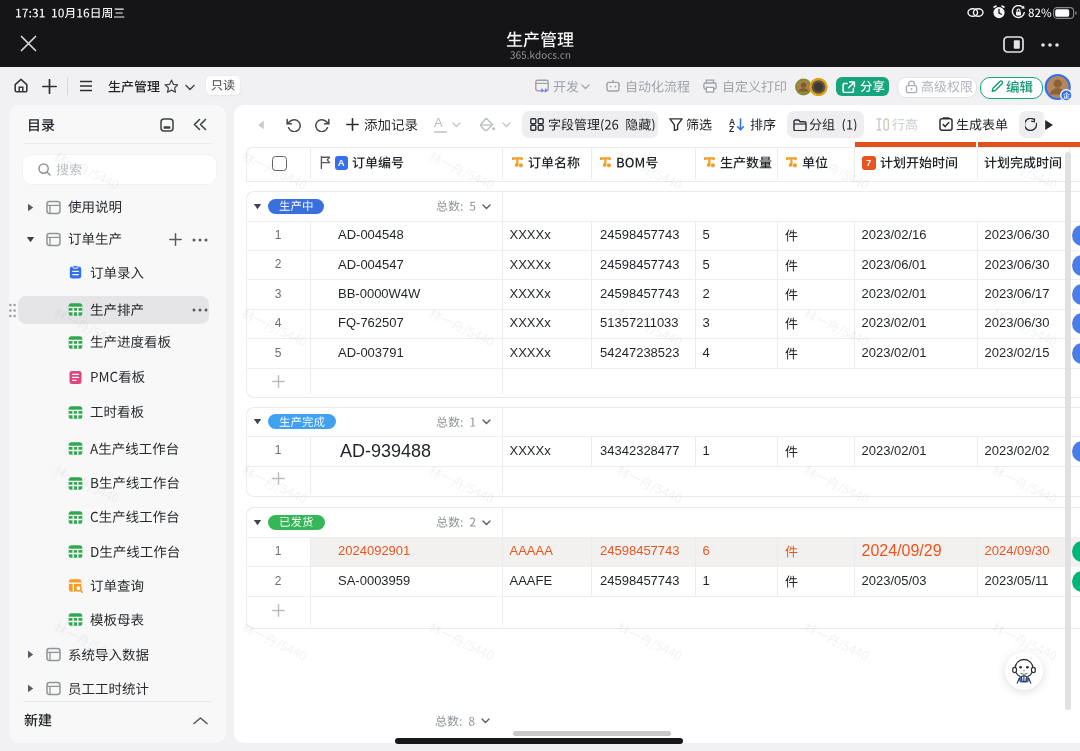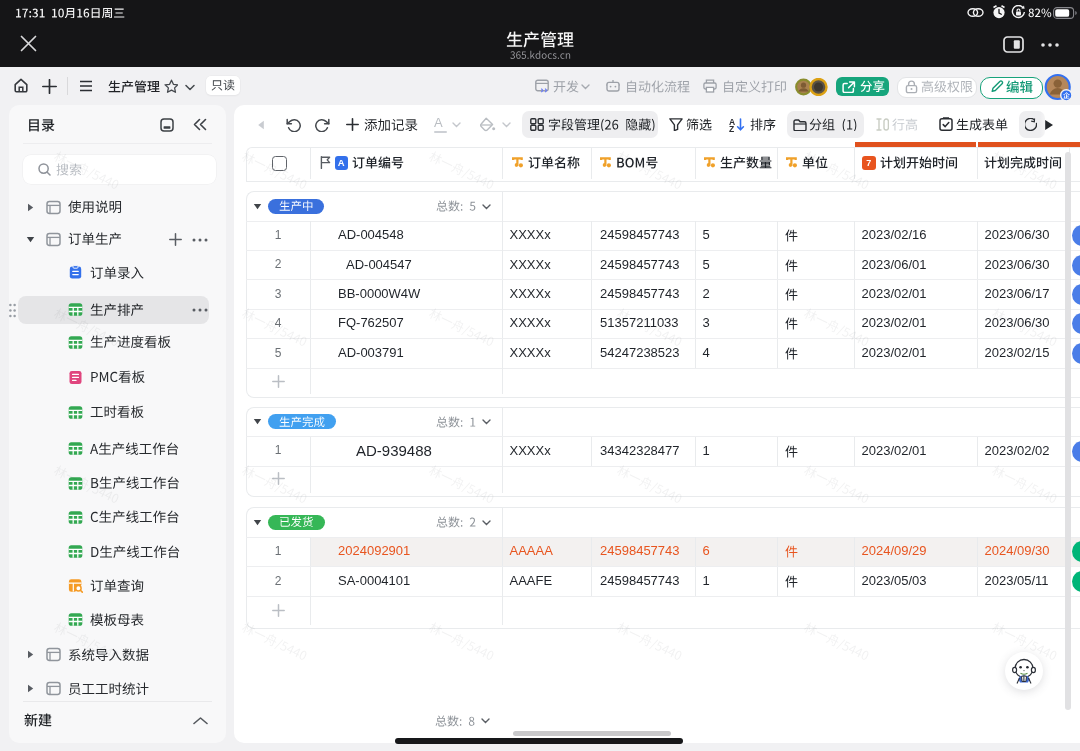--- a/index.html
+++ b/index.html
@@ -910,21 +910,21 @@
 <div class="ab" style="left:310.0px;top:221.0px;width:1.0px;height:29.4px;background:#e9ebed"></div>
 <div class="ab" style="left:502.0px;top:221.0px;width:1.0px;height:29.4px;background:#e9ebed"></div>
 <div class="ab" style="left:591.0px;top:221.0px;width:1.0px;height:29.4px;background:#e9ebed"></div>
 <div class="ab" style="left:695.0px;top:221.0px;width:1.0px;height:29.4px;background:#e9ebed"></div>
 <div class="ab" style="left:777.0px;top:221.0px;width:1.0px;height:29.4px;background:#e9ebed"></div>
 <div class="ab" style="left:854.0px;top:221.0px;width:1.0px;height:29.4px;background:#e9ebed"></div>
 <div class="ab" style="left:977.0px;top:221.0px;width:1.0px;height:29.4px;background:#e9ebed"></div>
 <div class="ab" style="left:1069.0px;top:221.0px;width:1.0px;height:29.4px;background:#e9ebed"></div>
 <div class="ab" style="left:246.0px;top:249.9px;width:844.0px;height:1.0px;background:#edeef0"></div>
 <div class="ab" style="left:278.0px;transform:translateX(-50%);top:257.3px;height:15.6px;line-height:15.6px;font-size:12.0px;color:#6b7075;font-weight:400;letter-spacing:0.00px;white-space:nowrap;">2</div>
-<div class="ab" style="left:338.0px;top:256.7px;height:16.9px;line-height:16.9px;font-size:13.0px;color:#1f2329;font-weight:400;letter-spacing:0.00px;white-space:nowrap;margin-left:8px;">AD-004547</div>
+<div class="ab" style="left:338.0px;top:256.7px;height:16.9px;line-height:16.9px;font-size:13.0px;color:#1f2329;font-weight:400;letter-spacing:0.00px;white-space:nowrap;">AD-004547</div>
 <div class="ab" style="left:509.5px;top:256.7px;height:16.9px;line-height:16.9px;font-size:13.0px;color:#1f2329;font-weight:400;letter-spacing:0.00px;white-space:nowrap;">XXXXx</div>
 <div class="ab" style="left:600.0px;top:256.7px;height:16.9px;line-height:16.9px;font-size:13.0px;color:#1f2329;font-weight:400;letter-spacing:0.00px;white-space:nowrap;">24598457743</div>
 <div class="ab" style="left:702.5px;top:256.7px;height:16.9px;line-height:16.9px;font-size:13.0px;color:#1f2329;font-weight:400;letter-spacing:0.00px;white-space:nowrap;">5</div>
 <svg class="ab" style="left:784.5px;top:258.6px" width="13.0" height="13.0" viewBox="0 0 1000 1000">
       <g fill="#1f2329" transform="translate(0,880) scale(1,-1)">
         <use href="#q136" x="0"></use>
       </g>
     </svg>
 <div class="ab" style="left:861.5px;top:256.7px;height:16.9px;line-height:16.9px;font-size:13.0px;color:#1f2329;font-weight:400;letter-spacing:0.00px;white-space:nowrap;">2023/06/01</div>
 <div class="ab" style="left:984.5px;top:256.7px;height:16.9px;line-height:16.9px;font-size:13.0px;color:#1f2329;font-weight:400;letter-spacing:0.00px;white-space:nowrap;">2023/06/30</div>
@@ -1029,21 +1029,21 @@
         <use href="#q135" x="2000"></use>
         <use href="#q111" x="2778"></use>
       </g>
     </svg>
 <svg class="ab" style="left:481.5px;top:419.0px" width="9.0" height="6.0" viewBox="0 0 9.0 6.0" fill="none">
       <path d="M1 1 L4.5 4.5 L8 1" stroke="#5a5e64" stroke-width="1.4" stroke-linecap="round"></path>
     </svg>
 <div class="ab" style="left:502.0px;top:407.5px;width:1.0px;height:29.0px;background:#e9ebed"></div>
 <div class="ab" style="left:246.0px;top:436.0px;width:844.0px;height:1.0px;background:#edeef0"></div>
 <div class="ab" style="left:278.0px;transform:translateX(-50%);top:443.4px;height:15.6px;line-height:15.6px;font-size:12.0px;color:#6b7075;font-weight:400;letter-spacing:0.00px;white-space:nowrap;">1</div>
-<div class="ab" style="left:356px;top:442.8px;height:16.9px;line-height:16.9px;font-size:15px;color:#1f2329;font-weight:400;letter-spacing:0.00px;white-space:nowrap;">AD-939488</div>
+<div class="ab" style="left:340px;top:442.8px;height:16.9px;line-height:16.9px;font-size:18px;color:#1f2329;font-weight:400;letter-spacing:0.00px;white-space:nowrap;">AD-939488</div>
 <div class="ab" style="left:509.5px;top:442.8px;height:16.9px;line-height:16.9px;font-size:13.0px;color:#1f2329;font-weight:400;letter-spacing:0.00px;white-space:nowrap;">XXXXx</div>
 <div class="ab" style="left:600.0px;top:442.8px;height:16.9px;line-height:16.9px;font-size:13.0px;color:#1f2329;font-weight:400;letter-spacing:0.00px;white-space:nowrap;">34342328477</div>
 <div class="ab" style="left:702.5px;top:442.8px;height:16.9px;line-height:16.9px;font-size:13.0px;color:#1f2329;font-weight:400;letter-spacing:0.00px;white-space:nowrap;">1</div>
 <svg class="ab" style="left:784.5px;top:444.8px" width="13.0" height="13.0" viewBox="0 0 1000 1000">
       <g fill="#1f2329" transform="translate(0,880) scale(1,-1)">
         <use href="#q136" x="0"></use>
       </g>
     </svg>
 <div class="ab" style="left:861.5px;top:442.8px;height:16.9px;line-height:16.9px;font-size:13.0px;color:#1f2329;font-weight:400;letter-spacing:0.00px;white-space:nowrap;">2023/02/01</div>
 <div class="ab" style="left:984.5px;top:442.8px;height:16.9px;line-height:16.9px;font-size:13.0px;color:#1f2329;font-weight:400;letter-spacing:0.00px;white-space:nowrap;">2023/02/02</div>
@@ -1091,34 +1091,34 @@
 <div class="ab" style="left:278.0px;transform:translateX(-50%);top:544.0px;height:15.6px;line-height:15.6px;font-size:12.0px;color:#6b7075;font-weight:400;letter-spacing:0.00px;white-space:nowrap;">1</div>
 <div class="ab" style="left:338.0px;top:543.3px;height:16.9px;line-height:16.9px;font-size:13.0px;color:#e8551f;font-weight:400;letter-spacing:0.00px;white-space:nowrap;">2024092901</div>
 <div class="ab" style="left:509.5px;top:543.3px;height:16.9px;line-height:16.9px;font-size:13.0px;color:#e8551f;font-weight:400;letter-spacing:0.00px;white-space:nowrap;">AAAAA</div>
 <div class="ab" style="left:600.0px;top:543.3px;height:16.9px;line-height:16.9px;font-size:13.0px;color:#e8551f;font-weight:400;letter-spacing:0.00px;white-space:nowrap;">24598457743</div>
 <div class="ab" style="left:702.5px;top:543.3px;height:16.9px;line-height:16.9px;font-size:13.0px;color:#e8551f;font-weight:400;letter-spacing:0.00px;white-space:nowrap;">6</div>
 <svg class="ab" style="left:784.5px;top:545.2px" width="13.0" height="13.0" viewBox="0 0 1000 1000">
       <g fill="#e8551f" transform="translate(0,880) scale(1,-1)">
         <use href="#q136" x="0"></use>
       </g>
     </svg>
-<div class="ab" style="left:861.5px;top:543.3px;height:16.9px;line-height:16.9px;font-size:13.0px;color:#e8551f;font-weight:400;letter-spacing:0.00px;white-space:nowrap;">2024/09/29</div>
+<div class="ab" style="left:861.5px;top:543.3px;height:16.9px;line-height:16.9px;font-size:16px;color:#e8551f;font-weight:400;letter-spacing:0.00px;white-space:nowrap;">2024/09/29</div>
 <div class="ab" style="left:984.5px;top:543.3px;height:16.9px;line-height:16.9px;font-size:13.0px;color:#e8551f;font-weight:400;letter-spacing:0.00px;white-space:nowrap;">2024/09/30</div>
 <div class="ab" style="left:1072px;top:541.2px;width:21px;height:21px;border-radius:50%;background:#00b578"></div>
 <div class="ab" style="left:310.0px;top:537.0px;width:1.0px;height:29.5px;background:#e9ebed"></div>
 <div class="ab" style="left:502.0px;top:537.0px;width:1.0px;height:29.5px;background:#e9ebed"></div>
 <div class="ab" style="left:591.0px;top:537.0px;width:1.0px;height:29.5px;background:#e9ebed"></div>
 <div class="ab" style="left:695.0px;top:537.0px;width:1.0px;height:29.5px;background:#e9ebed"></div>
 <div class="ab" style="left:777.0px;top:537.0px;width:1.0px;height:29.5px;background:#e9ebed"></div>
 <div class="ab" style="left:854.0px;top:537.0px;width:1.0px;height:29.5px;background:#e9ebed"></div>
 <div class="ab" style="left:977.0px;top:537.0px;width:1.0px;height:29.5px;background:#e9ebed"></div>
 <div class="ab" style="left:1069.0px;top:537.0px;width:1.0px;height:29.5px;background:#e9ebed"></div>
 <div class="ab" style="left:246.0px;top:566.0px;width:844.0px;height:1.0px;background:#edeef0"></div>
 <div class="ab" style="left:278.0px;transform:translateX(-50%);top:573.5px;height:15.6px;line-height:15.6px;font-size:12.0px;color:#6b7075;font-weight:400;letter-spacing:0.00px;white-space:nowrap;">2</div>
-<div class="ab" style="left:338.0px;top:572.8px;height:16.9px;line-height:16.9px;font-size:13.0px;color:#1f2329;font-weight:400;letter-spacing:0.00px;white-space:nowrap;">SA-0004101</div>
+<div class="ab" style="left:338.0px;top:572.8px;height:16.9px;line-height:16.9px;font-size:13.0px;color:#1f2329;font-weight:400;letter-spacing:0.00px;white-space:nowrap;">SA-0003959</div>
 <div class="ab" style="left:509.5px;top:572.8px;height:16.9px;line-height:16.9px;font-size:13.0px;color:#1f2329;font-weight:400;letter-spacing:0.00px;white-space:nowrap;">AAAFE</div>
 <div class="ab" style="left:600.0px;top:572.8px;height:16.9px;line-height:16.9px;font-size:13.0px;color:#1f2329;font-weight:400;letter-spacing:0.00px;white-space:nowrap;">24598457743</div>
 <div class="ab" style="left:702.5px;top:572.8px;height:16.9px;line-height:16.9px;font-size:13.0px;color:#1f2329;font-weight:400;letter-spacing:0.00px;white-space:nowrap;">1</div>
 <svg class="ab" style="left:784.5px;top:574.8px" width="13.0" height="13.0" viewBox="0 0 1000 1000">
       <g fill="#1f2329" transform="translate(0,880) scale(1,-1)">
         <use href="#q136" x="0"></use>
       </g>
     </svg>
 <div class="ab" style="left:861.5px;top:572.8px;height:16.9px;line-height:16.9px;font-size:13.0px;color:#1f2329;font-weight:400;letter-spacing:0.00px;white-space:nowrap;">2023/05/03</div>
 <div class="ab" style="left:984.5px;top:572.8px;height:16.9px;line-height:16.9px;font-size:13.0px;color:#1f2329;font-weight:400;letter-spacing:0.00px;white-space:nowrap;">2023/05/11</div>

